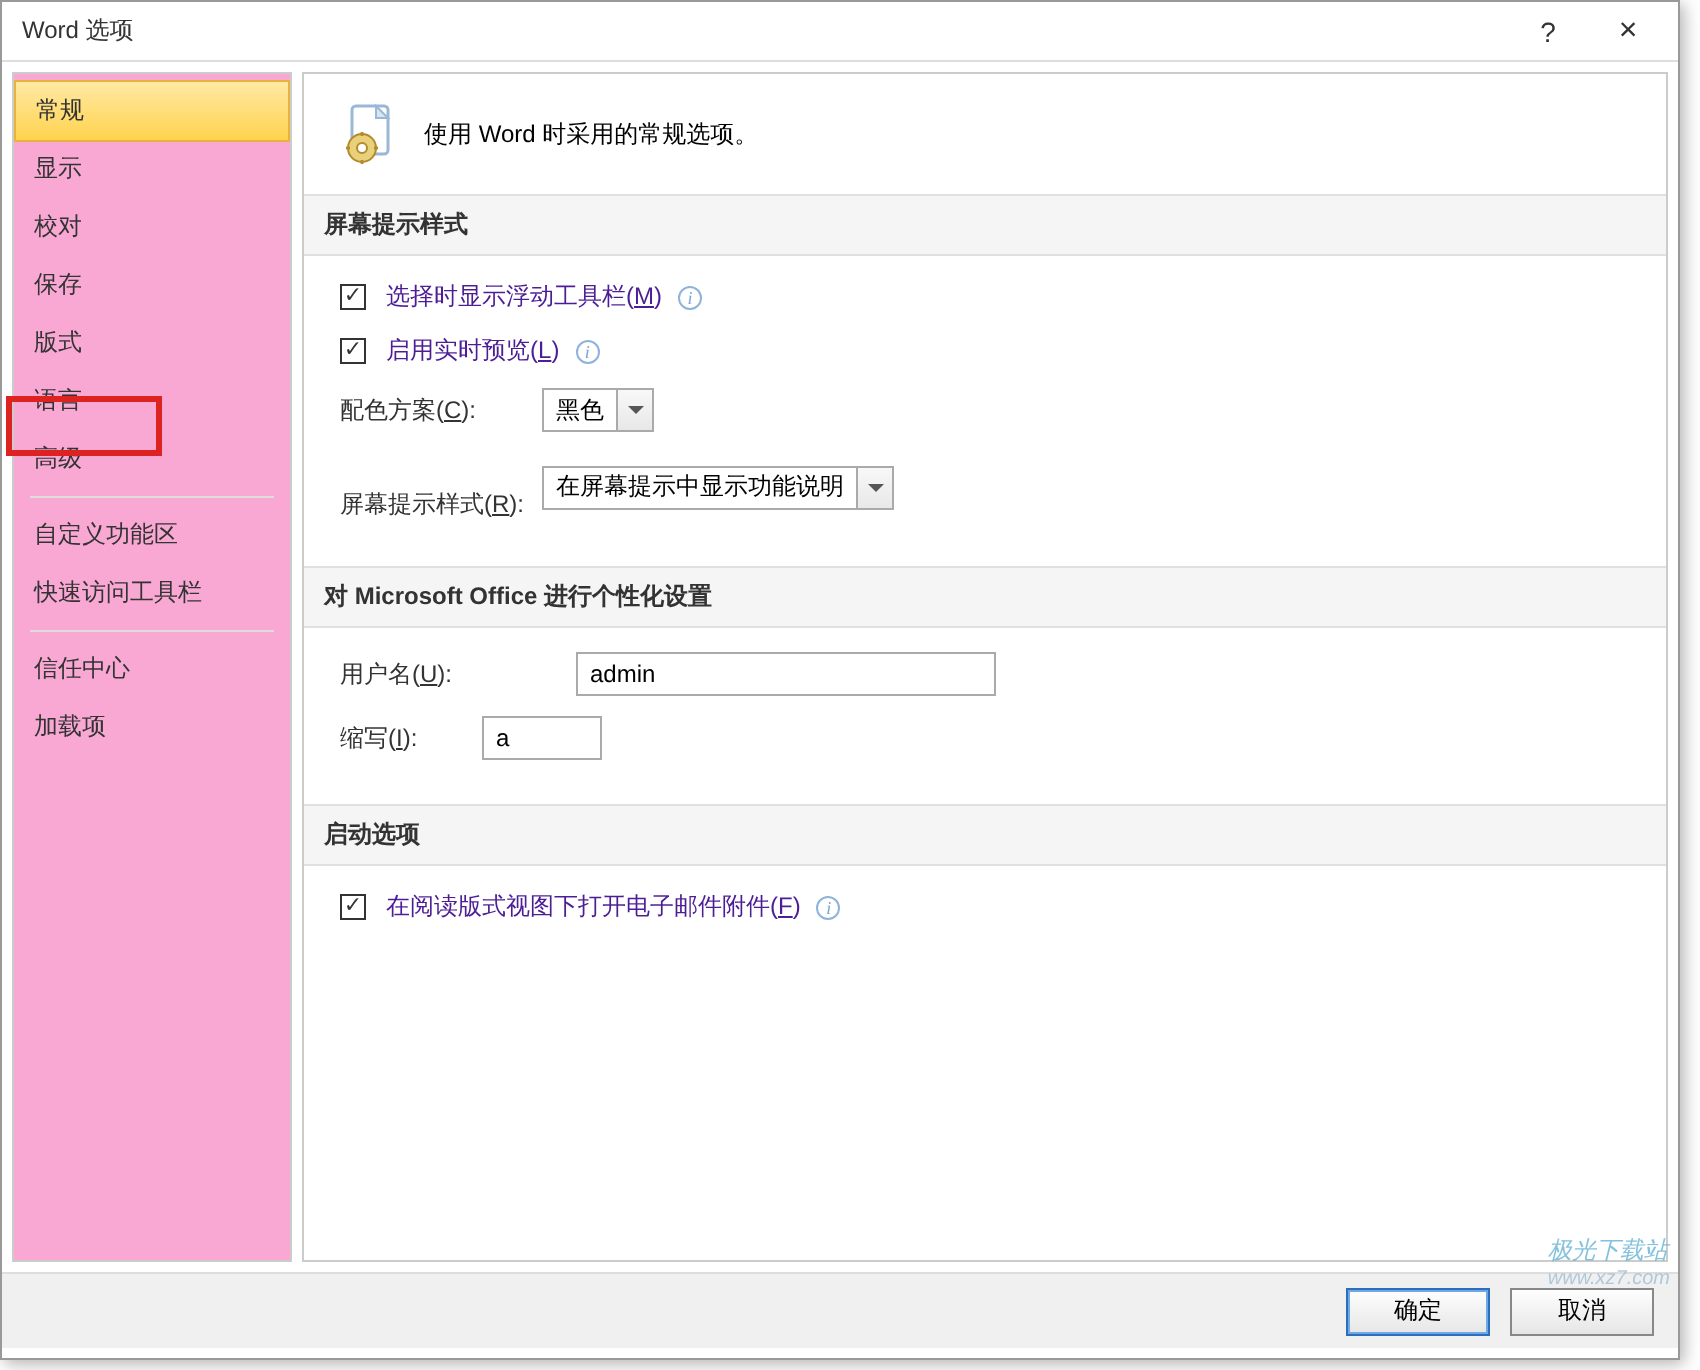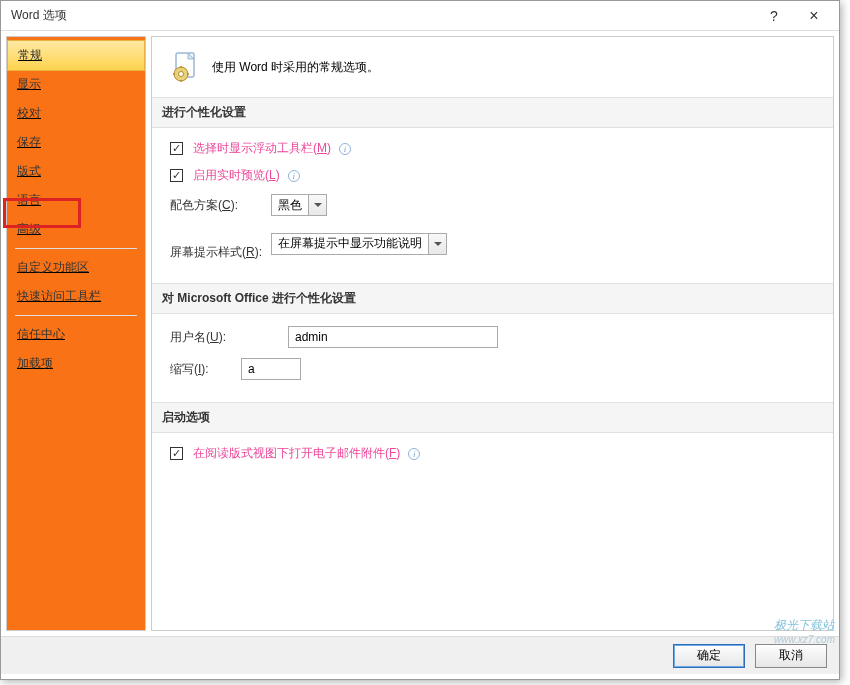--- a/index.html
+++ b/index.html
@@ -38,26 +38,25 @@
       color: #333;
       cursor: pointer;
     }
     .titlebar .btn.close { font-size: 16px; }
     .body {
       display: flex;
       height: 605px;
     }
     .sidebar {
       width: 140px;
-      background: #f97316;
+      background: #f9a8d4;
       border-right: 1px solid #ddd;
       padding: 4px 0;
       margin: 5px 0 5px 5px;
       border: 1px solid #ccc;
-      text-decoration: underline;
     }
     .sidebar-item {
       padding: 6px 10px;
       font-size: 12px;
       color: #333;
       cursor: pointer;
     }
     .sidebar-item.selected {
       background: linear-gradient(to bottom, #FFE9A4, #FFD34E);
       border: 1px solid #E8B33D;
@@ -115,21 +114,21 @@
       justify-content: center;
       background: #fff;
       margin-right: 4px;
     }
     .checkbox.checked::after {
       content: "✓";
       font-size: 11px;
       color: #333;
       line-height: 1;
     }
-    .label { color: #ec4899; }
+    .label { color: #4c1d95; }
     .label u { text-decoration: underline; }
     .info-icon {
       width: 12px;
       height: 12px;
       border: 1px solid #8fb3d9;
       border-radius: 50%;
       display: inline-flex;
       align-items: center;
       justify-content: center;
       font-size: 9px;
@@ -261,21 +260,21 @@
                 <line x1="11" y1="15" x2="11" y2="17"></line>
                 <line x1="11" y1="29" x2="11" y2="31"></line>
                 <line x1="3" y1="23" x2="5" y2="23"></line>
                 <line x1="17" y1="23" x2="19" y2="23"></line>
               </g>
             </svg>
           </span>
           <span>使用 Word 时采用的常规选项。</span>
         </div>
 
-        <div class="section-header">进行个性化设置</div>
+        <div class="section-header">屏幕提示样式</div>
         <div class="section-body">
 
           <div class="row">
             <span class="checkbox checked"></span>
             <span class="label">
               <span>选择时显示浮动工具栏(</span><u>M</u><span>)</span>
             </span>
             <span class="info-icon">i</span>
           </div>
 

